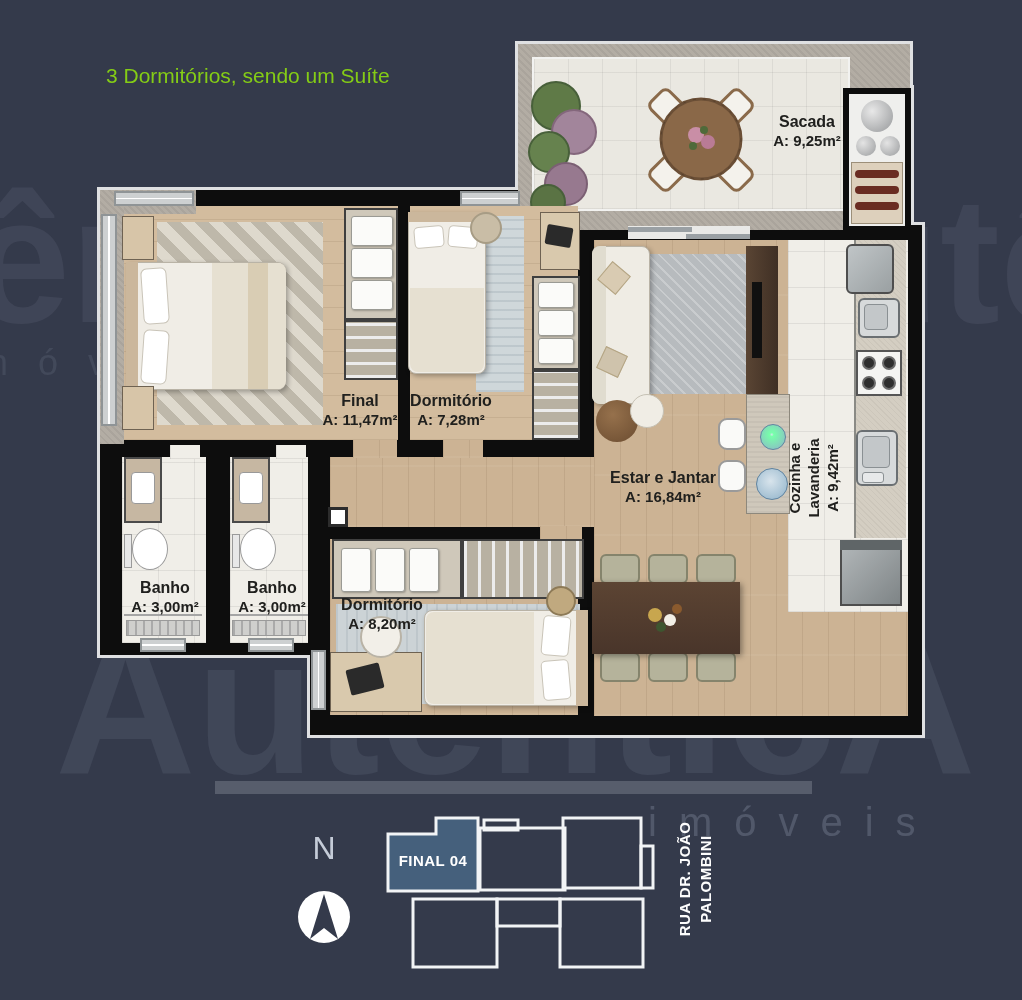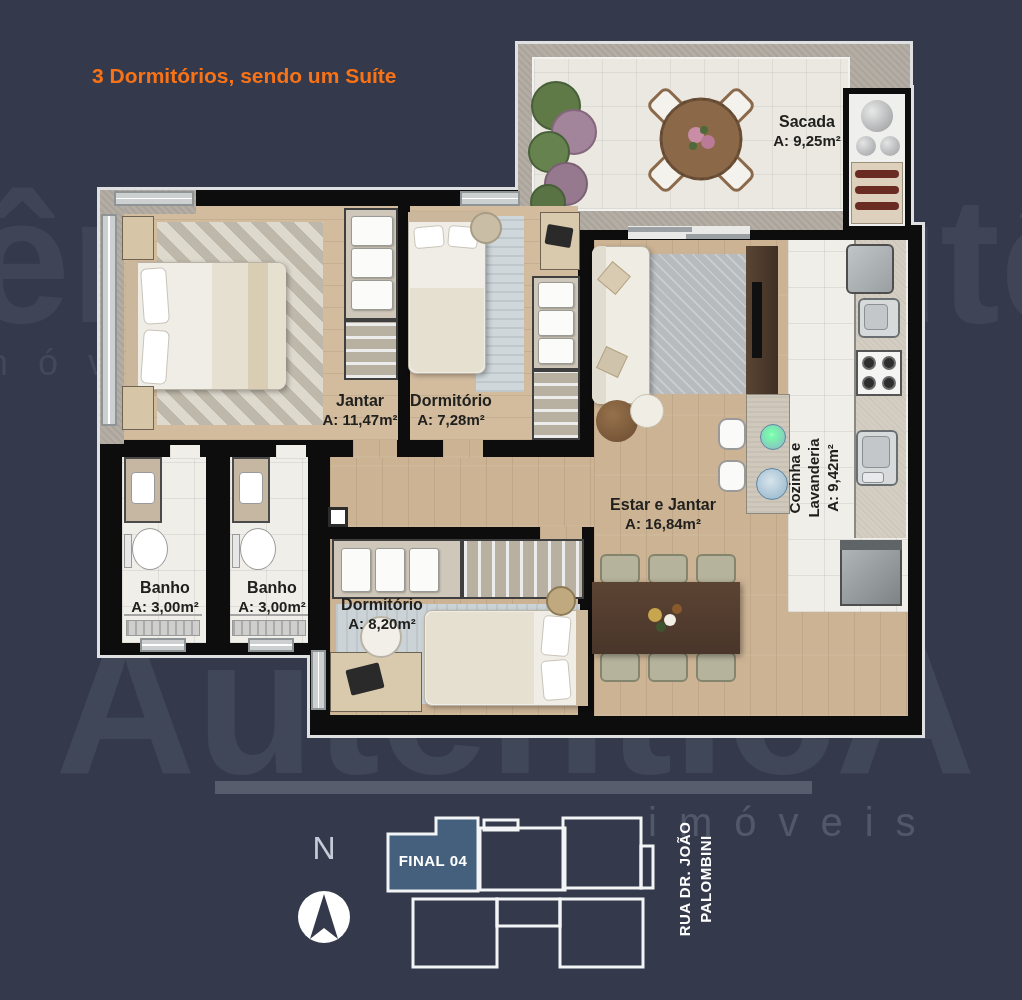--- a/index.html
+++ b/index.html
@@ -37,21 +37,21 @@
         background-image:repeating-linear-gradient(0deg,#ececec 0 3px,transparent 3px 13px);}
   .hangV{background:#b8b1a2;border:2px solid #3f3f3f;
         background-image:repeating-linear-gradient(90deg,#ececec 0 3px,transparent 3px 14px);}
   .dchair{position:absolute;width:40px;height:30px;background:#b5b39b;border:2px solid #85846c;border-radius:6px;box-sizing:border-box;}
   .stool{position:absolute;width:28px;height:32px;background:#fafaf8;border:2px solid #9a9a9a;border-radius:9px;box-sizing:border-box;}
   
   .room-label{position:absolute;text-align:center;color:#20201e;font-weight:bold;line-height:1.25;}
   .room-label .nm{display:block;font-size:16px;}
   .room-label .ar{display:block;font-size:15px;}
   .hdr-title{position:absolute;left:106px;top:18px;font-size:27px;letter-spacing:2px;color:#b3c2d3;font-weight:normal;}
-  .hdr-sub{position:absolute;left:92px;top:64px;font-size:21px;color:#f97316;font-weight:bold;}
+  .hdr-sub{position:absolute;left:106px;top:64px;font-size:21px;color:#84cc16;font-weight:normal;}
   .street-bar{position:absolute;left:215px;top:781px;width:597px;height:13px;background:#575d6c;}
   .street-top-label{position:absolute;left:215px;top:777px;width:597px;text-align:center;
         color:#f0f1f4;font-size:16px;font-weight:bold;letter-spacing:1px;}
   .street-right-label{position:absolute;left:631px;top:857px;width:130px;height:44px;
         transform:rotate(-90deg);color:#fdfdfd;font-size:15px;font-weight:bold;text-align:center;
         line-height:1.4;white-space:pre-line;letter-spacing:.5px;}
   .final-label{position:absolute;left:388px;top:852px;width:90px;text-align:center;color:#fff;
         font-size:15px;font-weight:bold;letter-spacing:.5px;}
   .north-letter{position:absolute;left:304px;top:830px;width:40px;text-align:center;font-size:32px;color:#c5ccd8;}
   .coz-label{position:absolute;left:776px;top:442px;width:92px;height:72px;transform:rotate(-90deg);
@@ -247,28 +247,28 @@
   <div class="furn" style="left:862px;top:436px;width:28px;height:32px;background:#c3c7c9;border:1px solid #8a9093;border-radius:4px;"></div>
   <div class="furn" style="left:862px;top:472px;width:22px;height:11px;background:#e7e9ea;border:1px solid #8a9093;border-radius:3px;"></div>
   <div class="furn" style="left:840px;top:540px;width:62px;height:66px;background:linear-gradient(135deg,#b3b8ba,#7e8486);border:2px solid #4e4e4e;"></div>
   <div class="furn" style="left:840px;top:540px;width:62px;height:10px;background:#5f6567;"></div>
 
   <div class="room-label" style="left:737px;top:112px;width:140px;">
     <span class="nm">Sacada</span>
     <span class="ar">A: 9,25m²</span>
   </div>
   <div class="room-label" style="left:300px;top:391px;width:120px;">
-    <span class="nm">Jantar</span>
+    <span class="nm">Final</span>
     <span class="ar">A: 11,47m²</span>
   </div>
   <div class="room-label" style="left:391px;top:391px;width:120px;">
     <span class="nm">Dormitório</span>
     <span class="ar">A: 7,28m²</span>
   </div>
-  <div class="room-label" style="left:593px;top:495px;width:140px;">
+  <div class="room-label" style="left:593px;top:468px;width:140px;">
     <span class="nm">Estar e Jantar</span>
     <span class="ar">A: 16,84m²</span>
   </div>
   <div class="coz-label">
     <span>Cozinha e Lavanderia</span>
     <span style="display:block;">A: 9,42m²</span>
   </div>
   <div class="room-label" style="left:115px;top:578px;width:100px;">
     <span class="nm">Banho</span>
     <span class="ar">A: 3,00m²</span>

